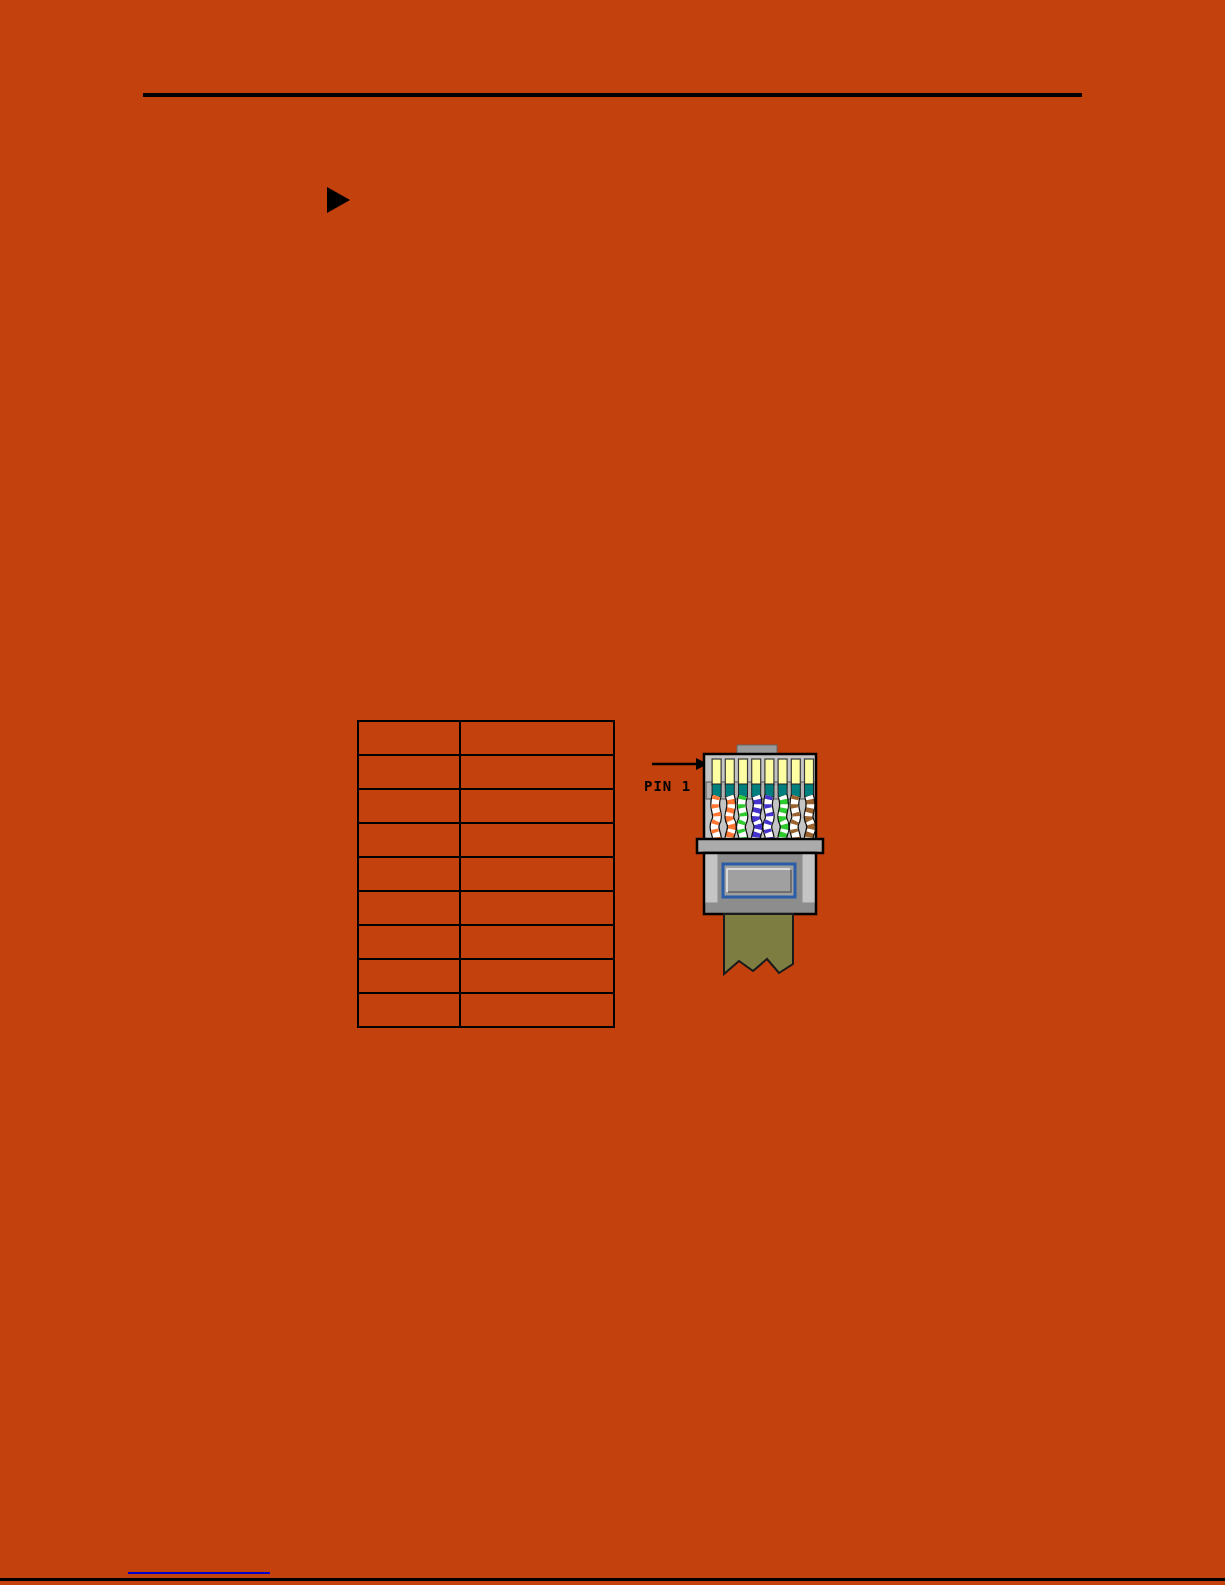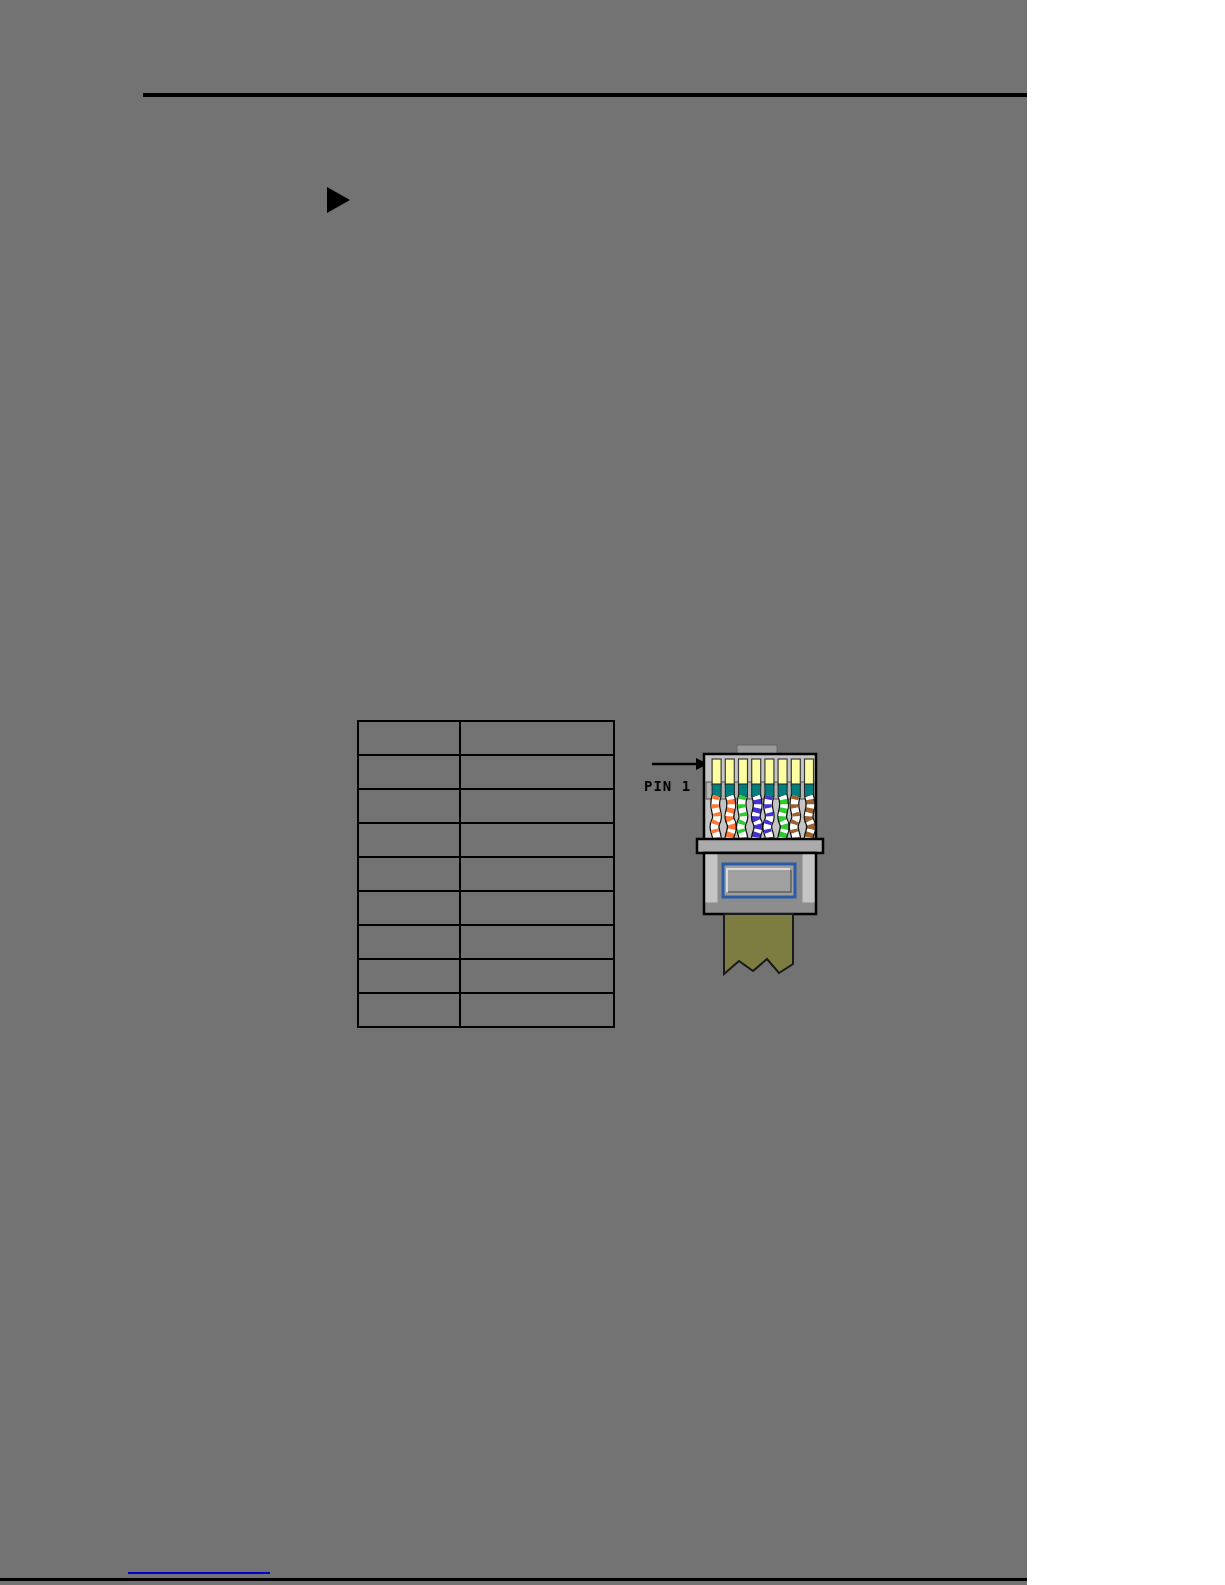--- a/index.html
+++ b/index.html
@@ -1,16 +1,16 @@
 <!DOCTYPE html>
 <html><head>
 <meta charset="utf-8">
 <style>
   html,body{margin:0;padding:0;background:#ffffff;font-family:"Liberation Sans",sans-serif;}
-  .page{position:relative;width:1027px;height:1585px;background:#737373;overflow:hidden;}
+  .page{position:relative;width:1225px;height:1585px;background:#c2410c;overflow:hidden;}
 
   .top-rule{position:absolute;left:143px;top:93px;width:939px;height:4px;background:#000;}
   .bottom-rule{position:absolute;left:0;top:1578px;width:1225px;height:3px;background:#000;}
 
   .bullet-triangle{position:absolute;left:327px;top:187px;width:0;height:0;
     border-top:13px solid transparent;border-bottom:13px solid transparent;
     border-left:23px solid #000;}
 
   table.pinout{position:absolute;left:357px;top:720px;width:258px;
     border-collapse:collapse;table-layout:fixed;}

